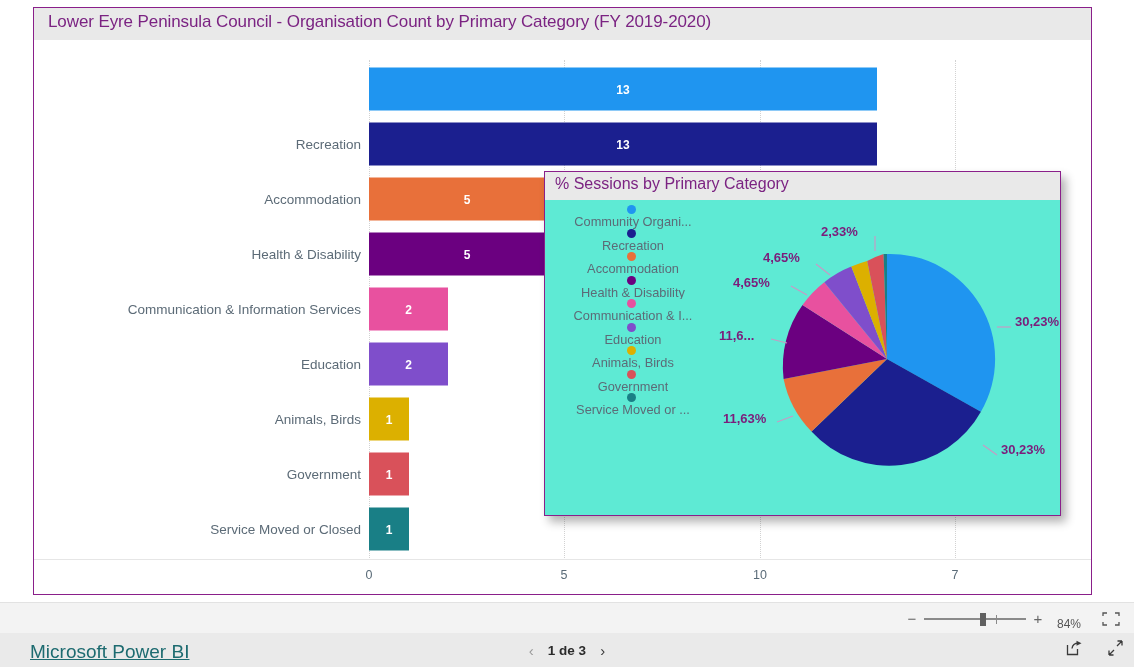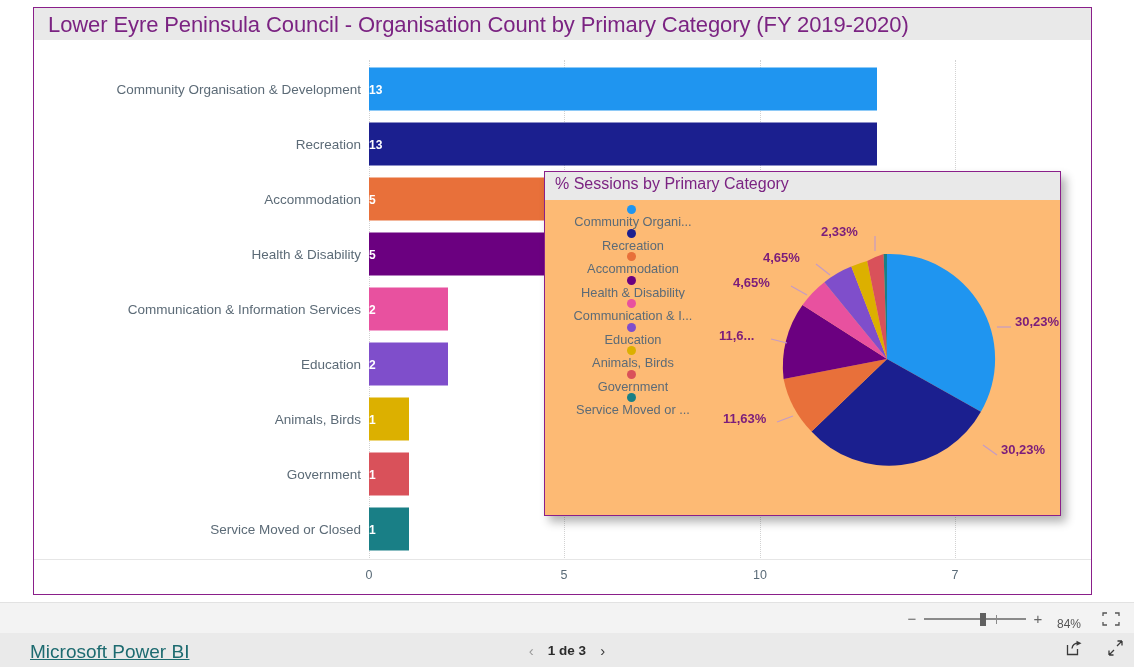--- a/index.html
+++ b/index.html
@@ -15,45 +15,45 @@
   .report-canvas{
     position:absolute;left:33px;top:7px;width:1059px;height:588px;
     border:1.5px solid #8a1f8a;background:#ffffff;box-sizing:border-box;
   }
   .visual-title-band{
     position:absolute;left:0;top:0;right:0;height:32px;
     background:#e9e9e9;box-sizing:border-box;
   }
   .visual-title{
     position:absolute;left:14px;top:4px;
-    font-size:22px;color:#7b2382;white-space:nowrap;letter-spacing:-0.1px;
+    font-size:17px;color:#7b2382;white-space:nowrap;letter-spacing:-0.1px;
   }
 
   
   .bar-plot{position:absolute;left:0;top:32px;right:0;bottom:0;}
   .gridline{position:absolute;top:20px;bottom:36px;width:1px;
     border-left:1px dotted #d2d2d2;}
   .axis-line{position:absolute;left:0;right:0;bottom:34px;height:1px;background:#e6e6e6;}
   .tick-label{position:absolute;bottom:12px;font-size:12.5px;color:#5a6b78;
     transform:translateX(-50%);}
 
   .cat-label{
     position:absolute;right:1px;font-size:13.5px;color:#5c6b77;
     white-space:nowrap;text-align:right;transform:translateY(-50%);
   }
   .bar{
     position:absolute;height:43px;transform:translateY(-50%);
-    display:flex;align-items:center;
+    display:flex;align-items:center;justify-content:center;
   }
   .bar-value{font-size:12px;font-weight:bold;color:#ffffff;}
 
   
   .pie-panel{
     position:absolute;left:544px;top:171px;width:517px;height:345px;
-    background:#fdba74;border:1.5px solid #8a1f8a;box-sizing:border-box;
+    background:#5eead4;border:1.5px solid #8a1f8a;box-sizing:border-box;
     box-shadow:5px 6px 9px rgba(0,0,0,0.30);
   }
   .pie-title-band{position:absolute;left:0;top:0;right:0;height:28px;background:#e9e9e9;}
   .pie-title{position:absolute;left:10px;top:3px;font-size:16px;color:#7b2382;white-space:nowrap;}
   .legend{position:absolute;left:8px;top:33px;width:160px;}
   .legend-item{display:flex;align-items:center;height:23.5px;flex-direction:column;}
   .legend-dot{width:9px;height:9px;border-radius:50%;flex:0 0 auto;margin-right:4px;}
   .legend-text{font-size:12.8px;color:#5c6b77;white-space:nowrap;overflow:hidden;}
 
   .pie-wrap{position:absolute;left:170px;top:30px;width:345px;height:312px;}
@@ -109,21 +109,20 @@
       <div class="gridline" style="left:530px"></div>
       <div class="gridline" style="left:726px"></div>
       <div class="gridline" style="left:921px"></div>
       <div class="axis-line"></div>
 
       <div class="tick-label" style="left:335px">0</div>
       <div class="tick-label" style="left:530px">5</div>
       <div class="tick-label" style="left:726px">10</div>
       <div class="tick-label" style="left:921px">7</div>
 
-      <div class="cat-label" style="top:49px;width:300px;left:27px">Community Organisation &amp; Development</div>
       <div class="cat-label" style="top:104px;width:300px;left:27px">Recreation</div>
       <div class="cat-label" style="top:159px;width:300px;left:27px">Accommodation</div>
       <div class="cat-label" style="top:214px;width:300px;left:27px">Health &amp; Disability</div>
       <div class="cat-label" style="top:269px;width:300px;left:27px">Communication &amp; Information Services</div>
       <div class="cat-label" style="top:324px;width:300px;left:27px">Education</div>
       <div class="cat-label" style="top:379px;width:300px;left:27px">Animals, Birds</div>
       <div class="cat-label" style="top:434px;width:300px;left:27px">Government</div>
       <div class="cat-label" style="top:489px;width:300px;left:27px">Service Moved or Closed</div>
 
       <div class="bar" style="left:335px;top:49px;width:508px;background:#1f95f0">

